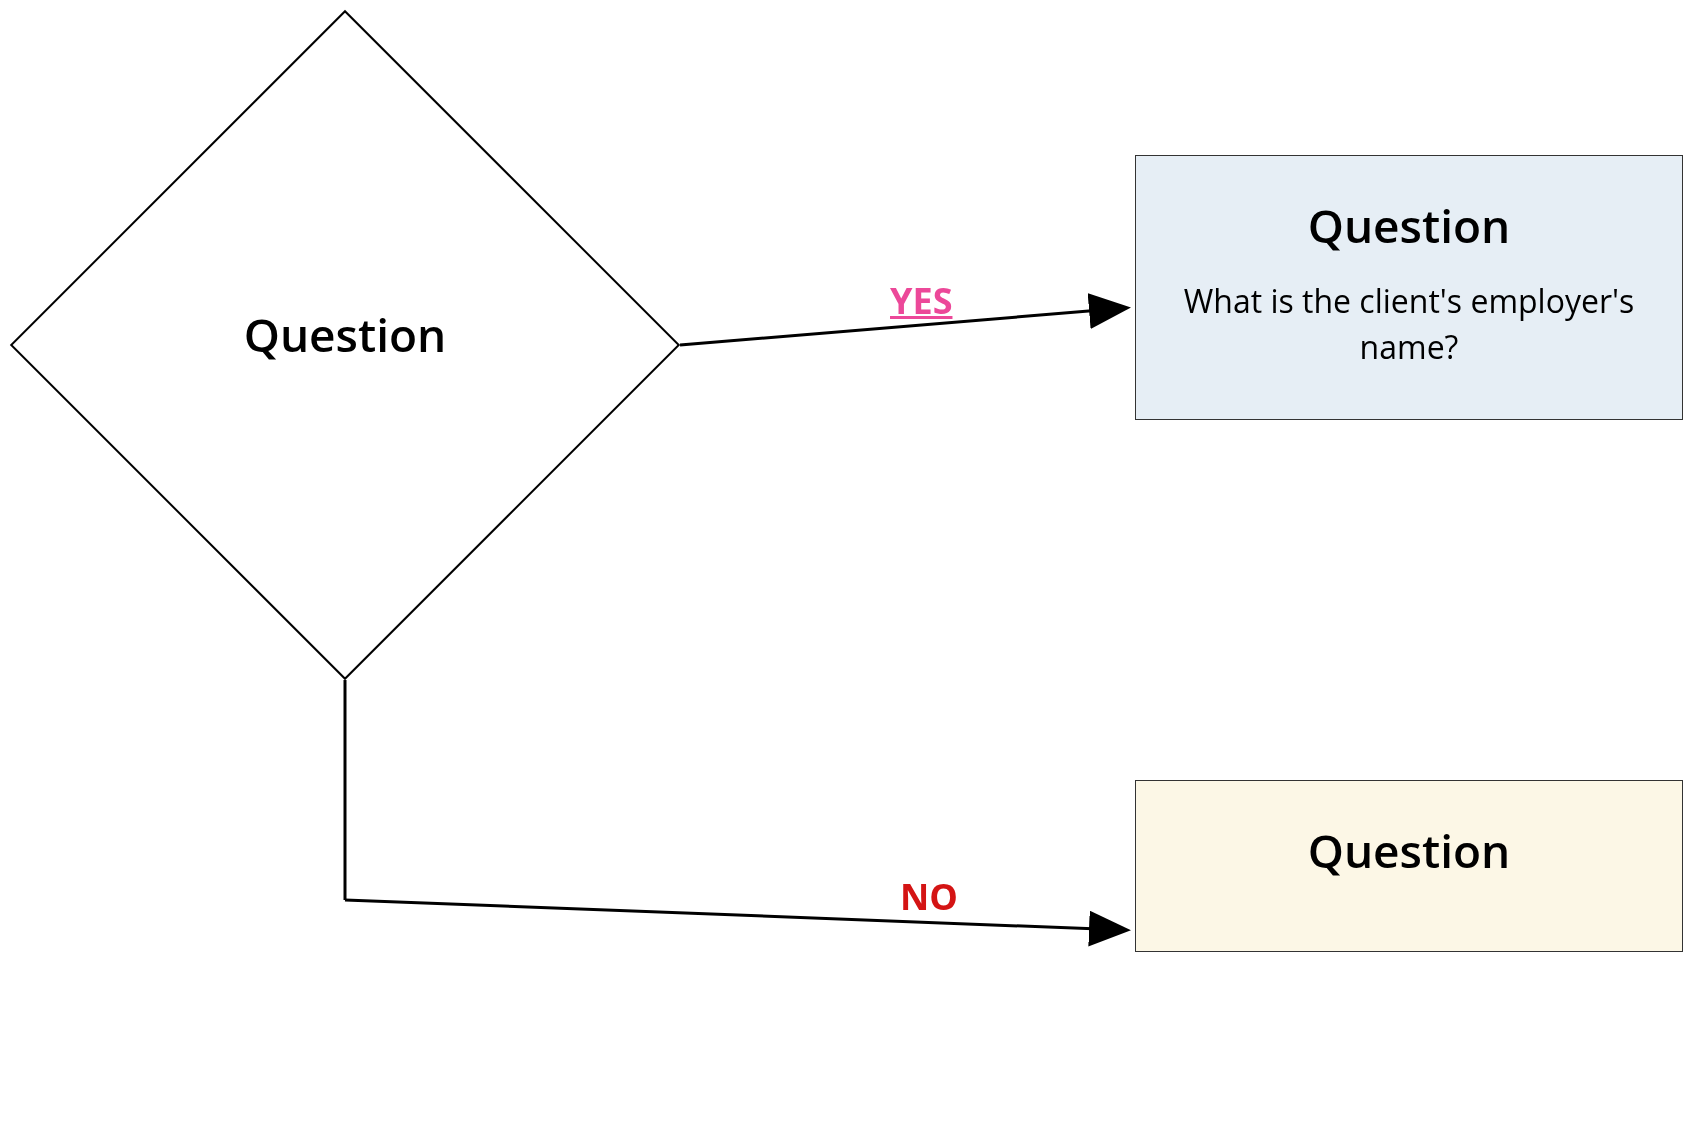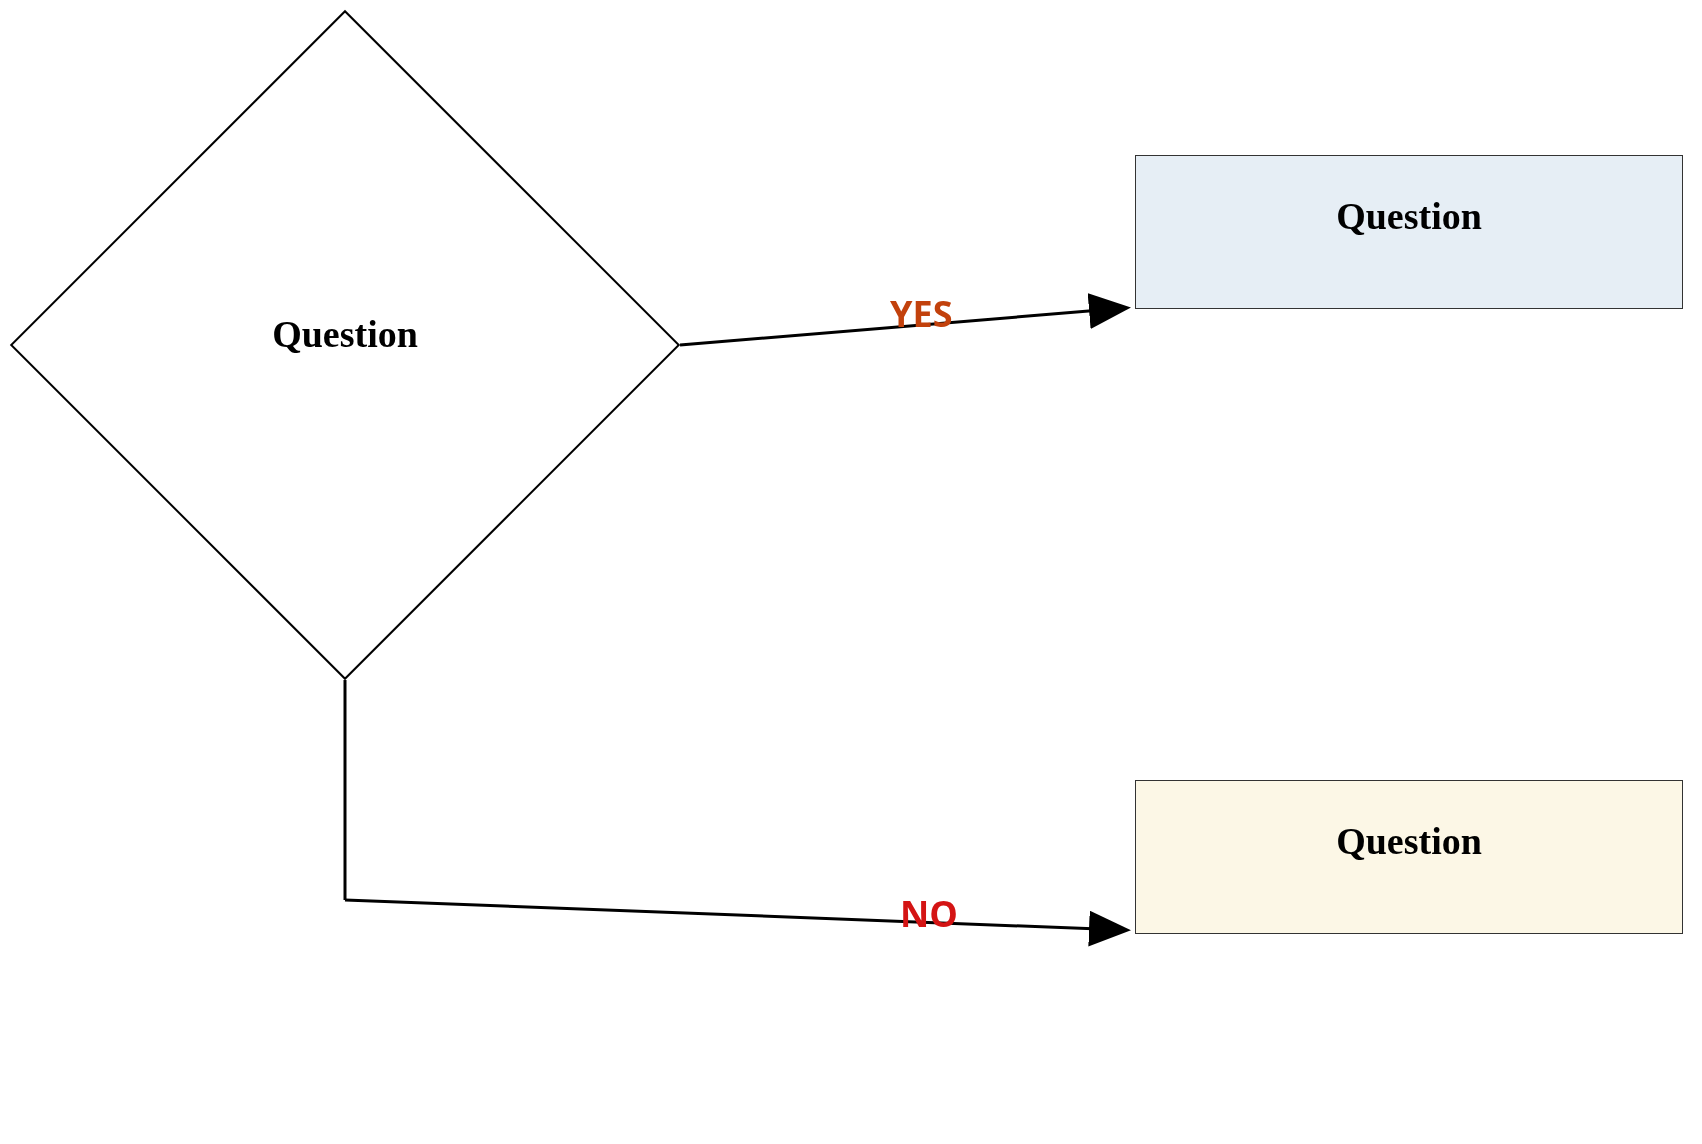--- a/index.html
+++ b/index.html
@@ -48,25 +48,24 @@
     .diamond-content {
       position: absolute;
       left: 50%;
       top: 50%;
       transform: translate(-50%, -50%);
       width: 430px;
       text-align: center;
     }
 
     .node-title {
-      font-size: 38px;
+      font-size: 46px;
       font-weight: 600;
       color: #000000;
       margin-bottom: 22px;
-      font-family: Liberation Serif, serif;
     }
 
     .node-text {
       font-size: 32px;
       font-weight: 400;
       color: #000000;
       line-height: 1.45;
     }
 
     
@@ -92,29 +91,29 @@
 
     
     .edge-label {
       position: absolute;
       font-size: 36px;
       font-weight: 700;
     }
 
     .label-yes {
       left: 890px;
-      top: 289px;
-      color: #c2410c;
+      top: 276px;
+      color: #ec4899;
+      text-decoration: underline;
     }
 
     .label-no {
       left: 900px;
       top: 872px;
       color: #d41414;
-      margin-top: 17px;
     }
 
     
     svg.connectors {
       position: absolute;
       top: 0;
       left: 0;
       width: 100%;
       height: 100%;
       pointer-events: none;
@@ -145,19 +144,20 @@
       <div class="node-title">Question</div>
     </div>
   </div>
 
   <div class="edge-label label-yes">YES</div>
 
   <div class="edge-label label-no">NO</div>
 
   <div class="rect-node rect-yes">
     <div class="node-title">Question</div>
+    <div class="node-text">What is the client's employer's name?</div>
   </div>
 
   <div class="rect-node rect-no">
     <div class="node-title">Question</div>
   </div>
 
 </div>
 
 </body></html>

